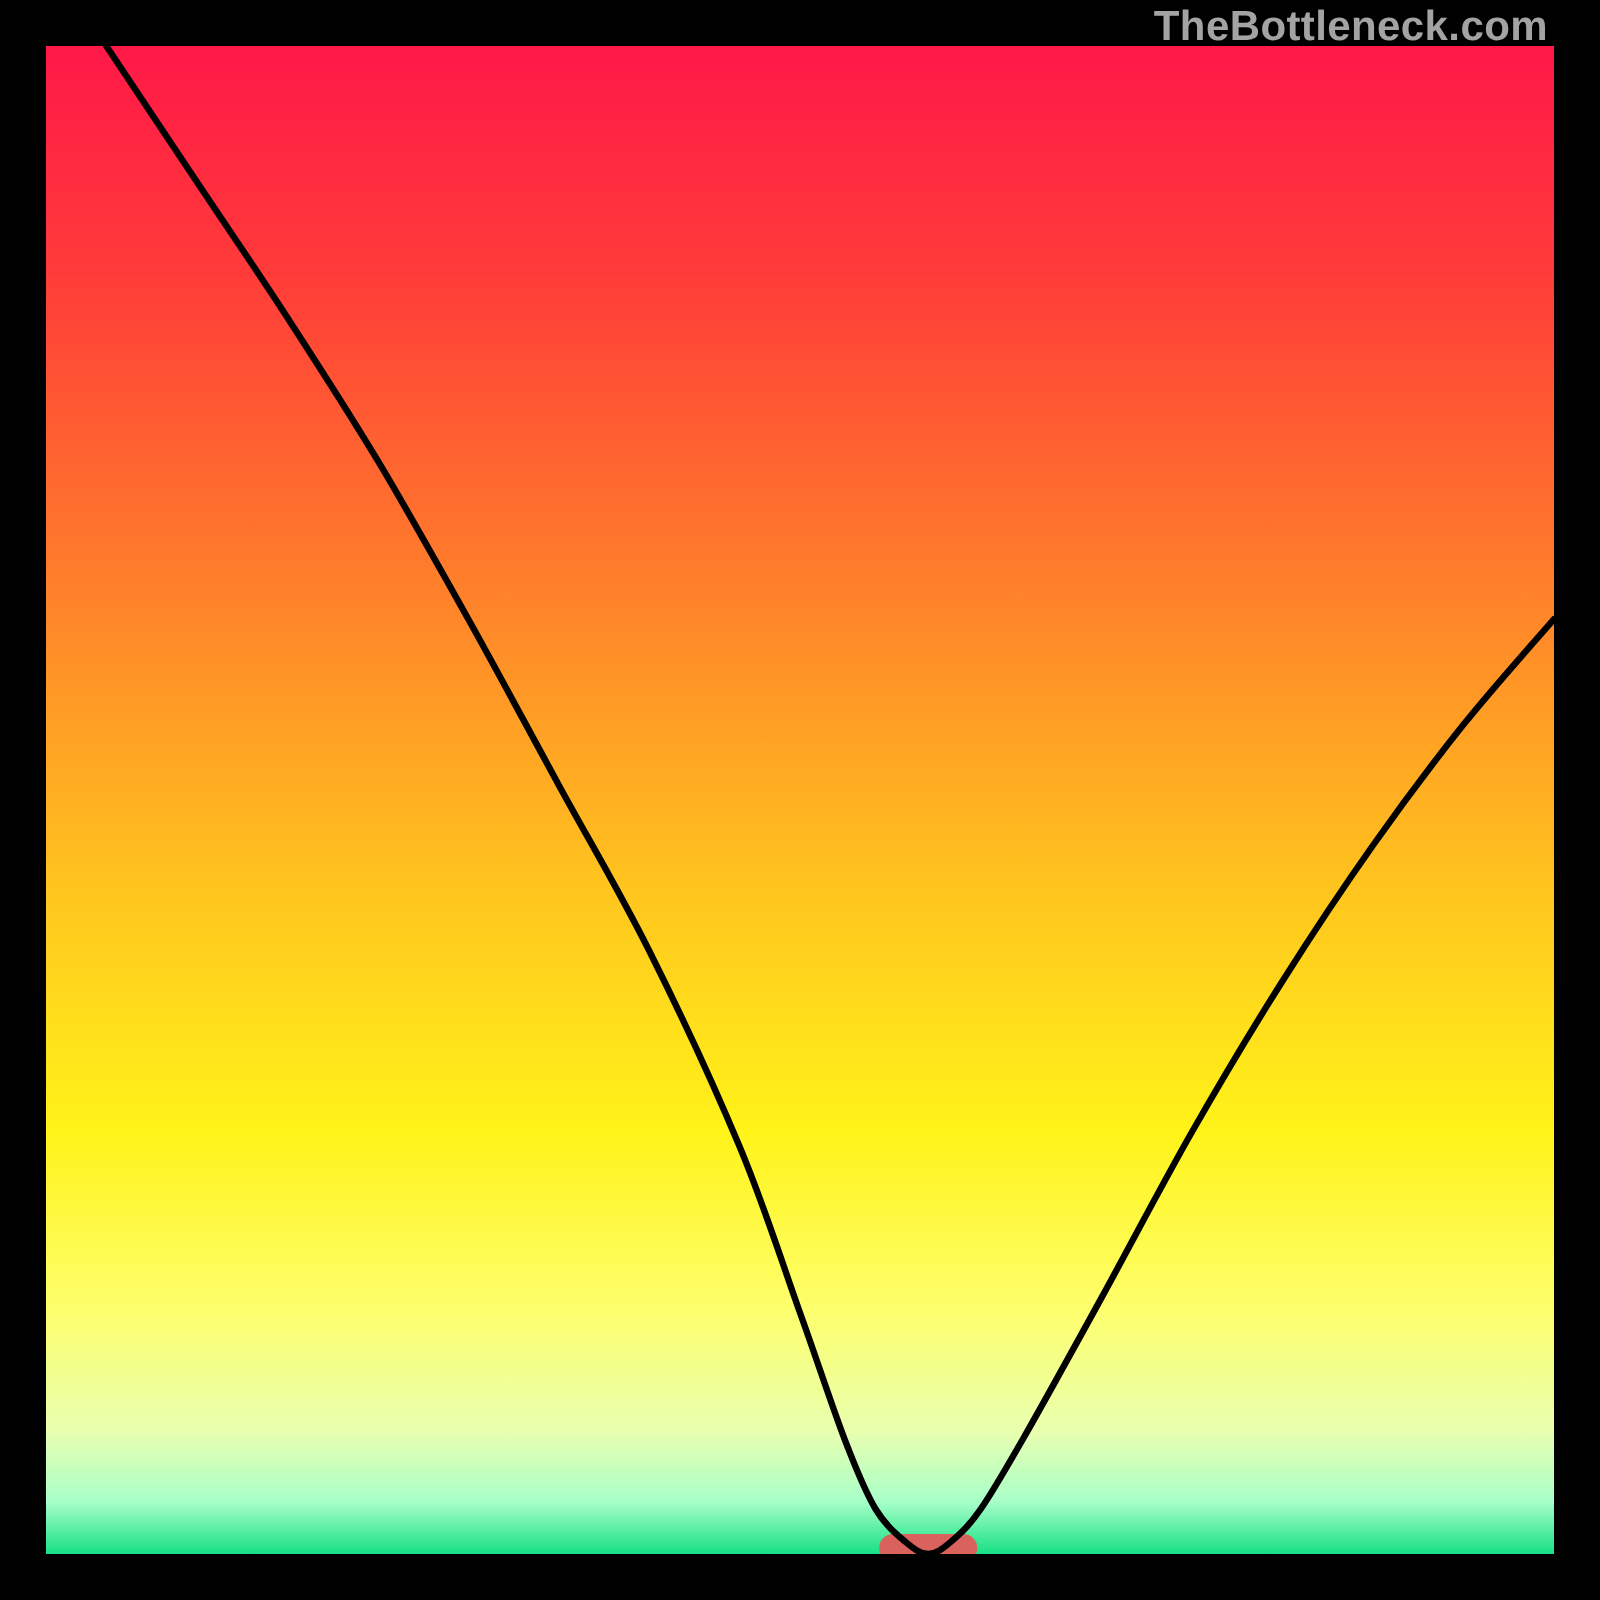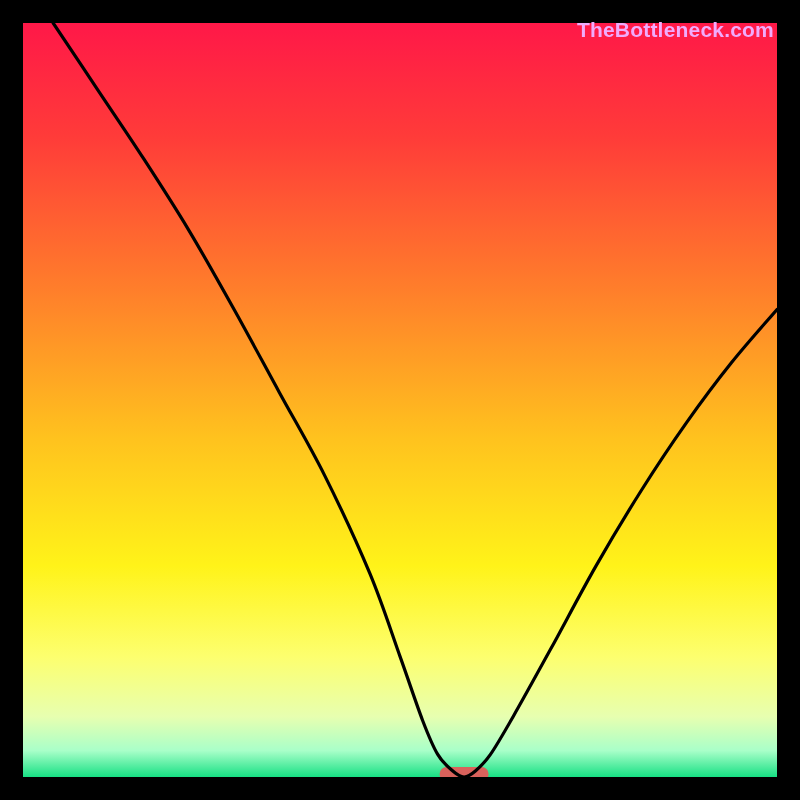--- a/index.html
+++ b/index.html
@@ -20,26 +20,26 @@
   }
   .plot {
     position: absolute;
     left: 0;
     top: 0;
     width: 754px;
     height: 754px;
   }
   .watermark {
     position: absolute;
-    top: 18px;
+    top: 2px;
     right: 26px;
     font-family: Arial, Helvetica, sans-serif;
     font-size: 21px;
     font-weight: 600;
-    color: #f0abfc;
+    color: #a3a3a3;
     letter-spacing: 0.2px;
   }
 </style>
 </head>
 <body>
 
 <div class="frame">
   <svg class="plot" viewBox="0 0 754 754" preserveAspectRatio="none">
     <defs>
       <linearGradient id="bg-grad" x1="0" y1="0" x2="0" y2="1">

